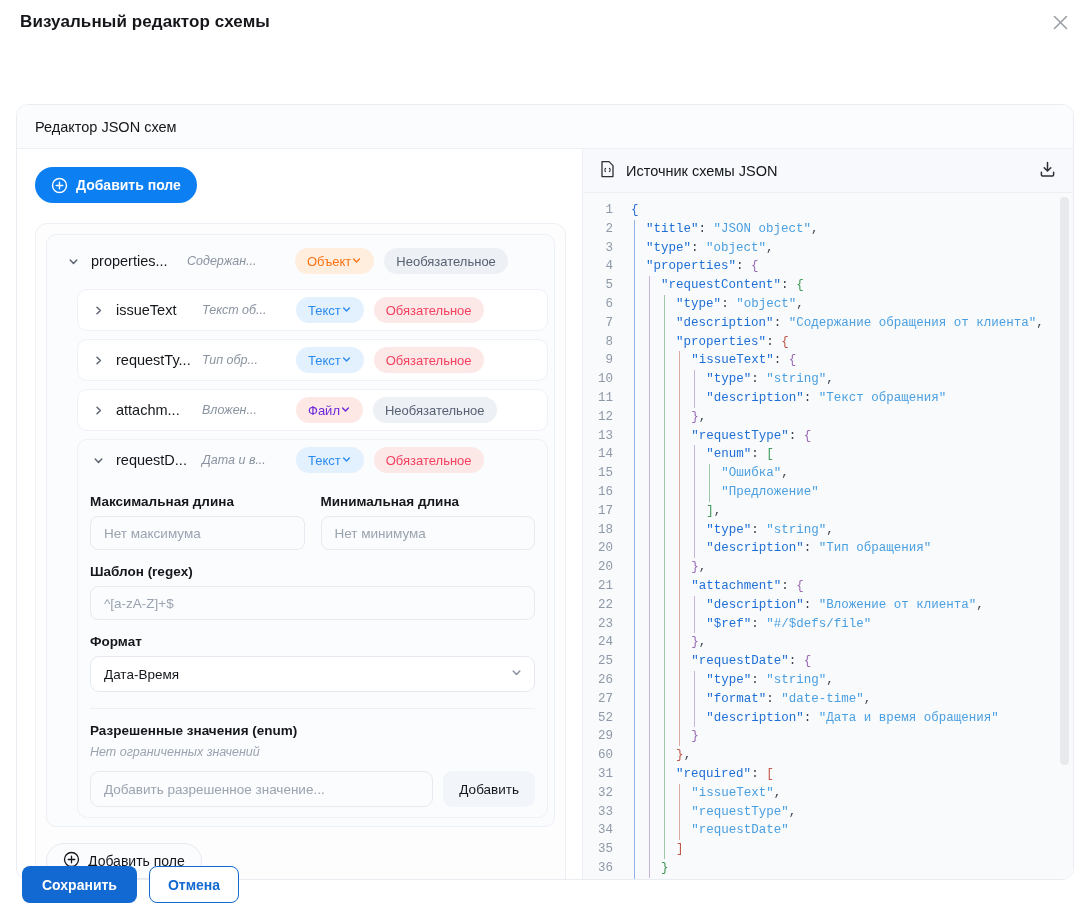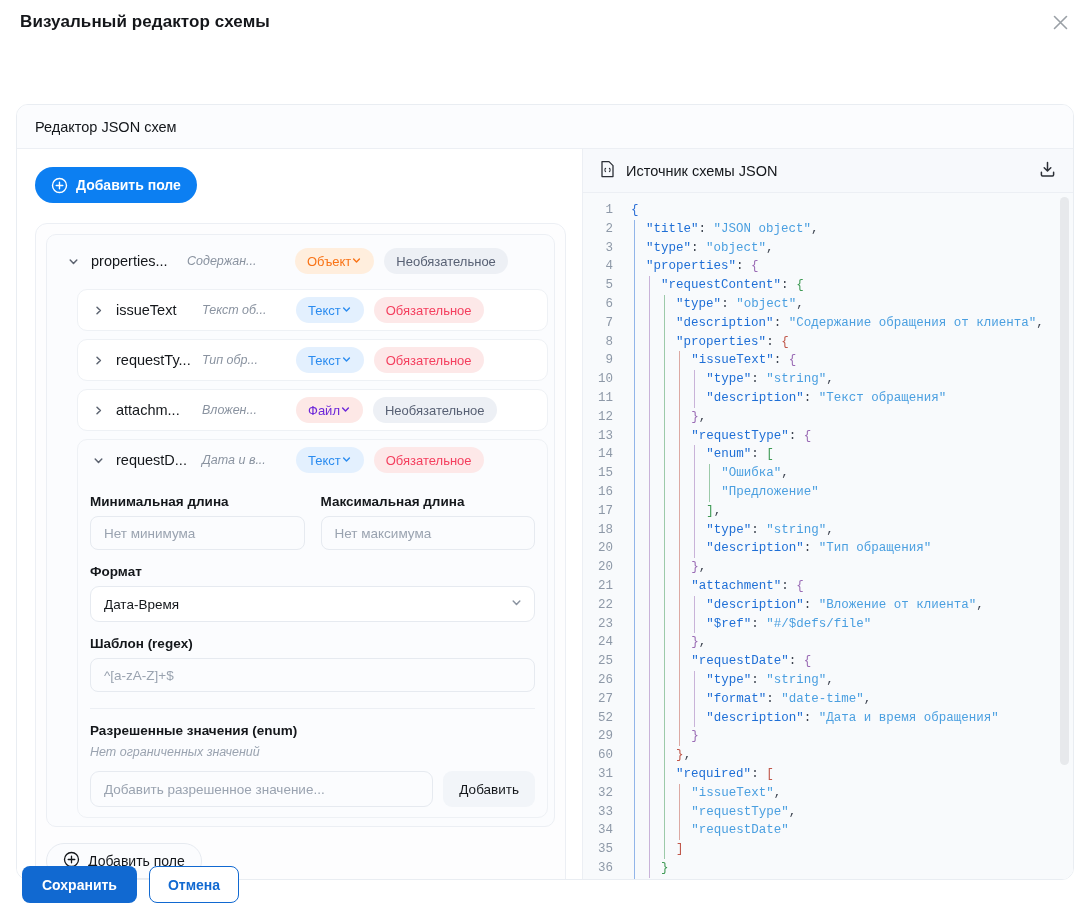--- a/index.html
+++ b/index.html
@@ -435,44 +435,44 @@
                     <path d="M2.6 4 L5.5 7 L8.4 4" stroke="currentColor" stroke-width="1.4" stroke-linecap="round" stroke-linejoin="round"></path>
                   </svg>
                 </span>
               </span>
               <span class="badge req col-flag">Обязательное</span>
             </div>
 
             <div class="detail">
               <div class="row2">
                 <div>
+                  <div class="lbl">Максимальная длина</div>
+                  <input class="inp" type="text" placeholder="Нет максимума" value="" style="">
+                </div>
+                <div>
                   <div class="lbl">Минимальная длина</div>
                   <input class="inp" type="text" placeholder="Нет минимума" value="" style="">
                 </div>
-                <div>
-                  <div class="lbl">Максимальная длина</div>
-                  <input class="inp" type="text" placeholder="Нет максимума" value="" style="">
-                </div>
+              </div>
+
+              <div class="block">
+                <div class="lbl">Шаблон (regex)</div>
+                <input class="inp" type="text" placeholder="^[a-zA-Z]+$" value="" style="">
               </div>
 
               <div class="block">
                 <div class="lbl">Формат</div>
                 <div class="sel">
                   <span>Дата-Время</span>
                   <span class="chev">
                     <svg width="13" height="13" viewBox="0 0 13 13" fill="none">
                       <path d="M3.2 5 L6.5 8.4 L9.8 5" stroke="#8a93a0" stroke-width="1.5" stroke-linecap="round" stroke-linejoin="round"></path>
                     </svg>
                   </span>
                 </div>
-              </div>
-
-              <div class="block">
-                <div class="lbl">Шаблон (regex)</div>
-                <input class="inp" type="text" placeholder="^[a-zA-Z]+$" value="" style="">
               </div>
 
               <div class="hr"></div>
 
               <div class="block">
                 <div class="lbl">Разрешенные значения (enum)</div>
                 <div class="enum-note">Нет ограниченных значений</div>
                 <div class="enum-row">
                   <input class="inp" type="text" placeholder="Добавить разрешенное значение..." value="" style="">
                   <button class="btn-add-sm">Добавить</button>

